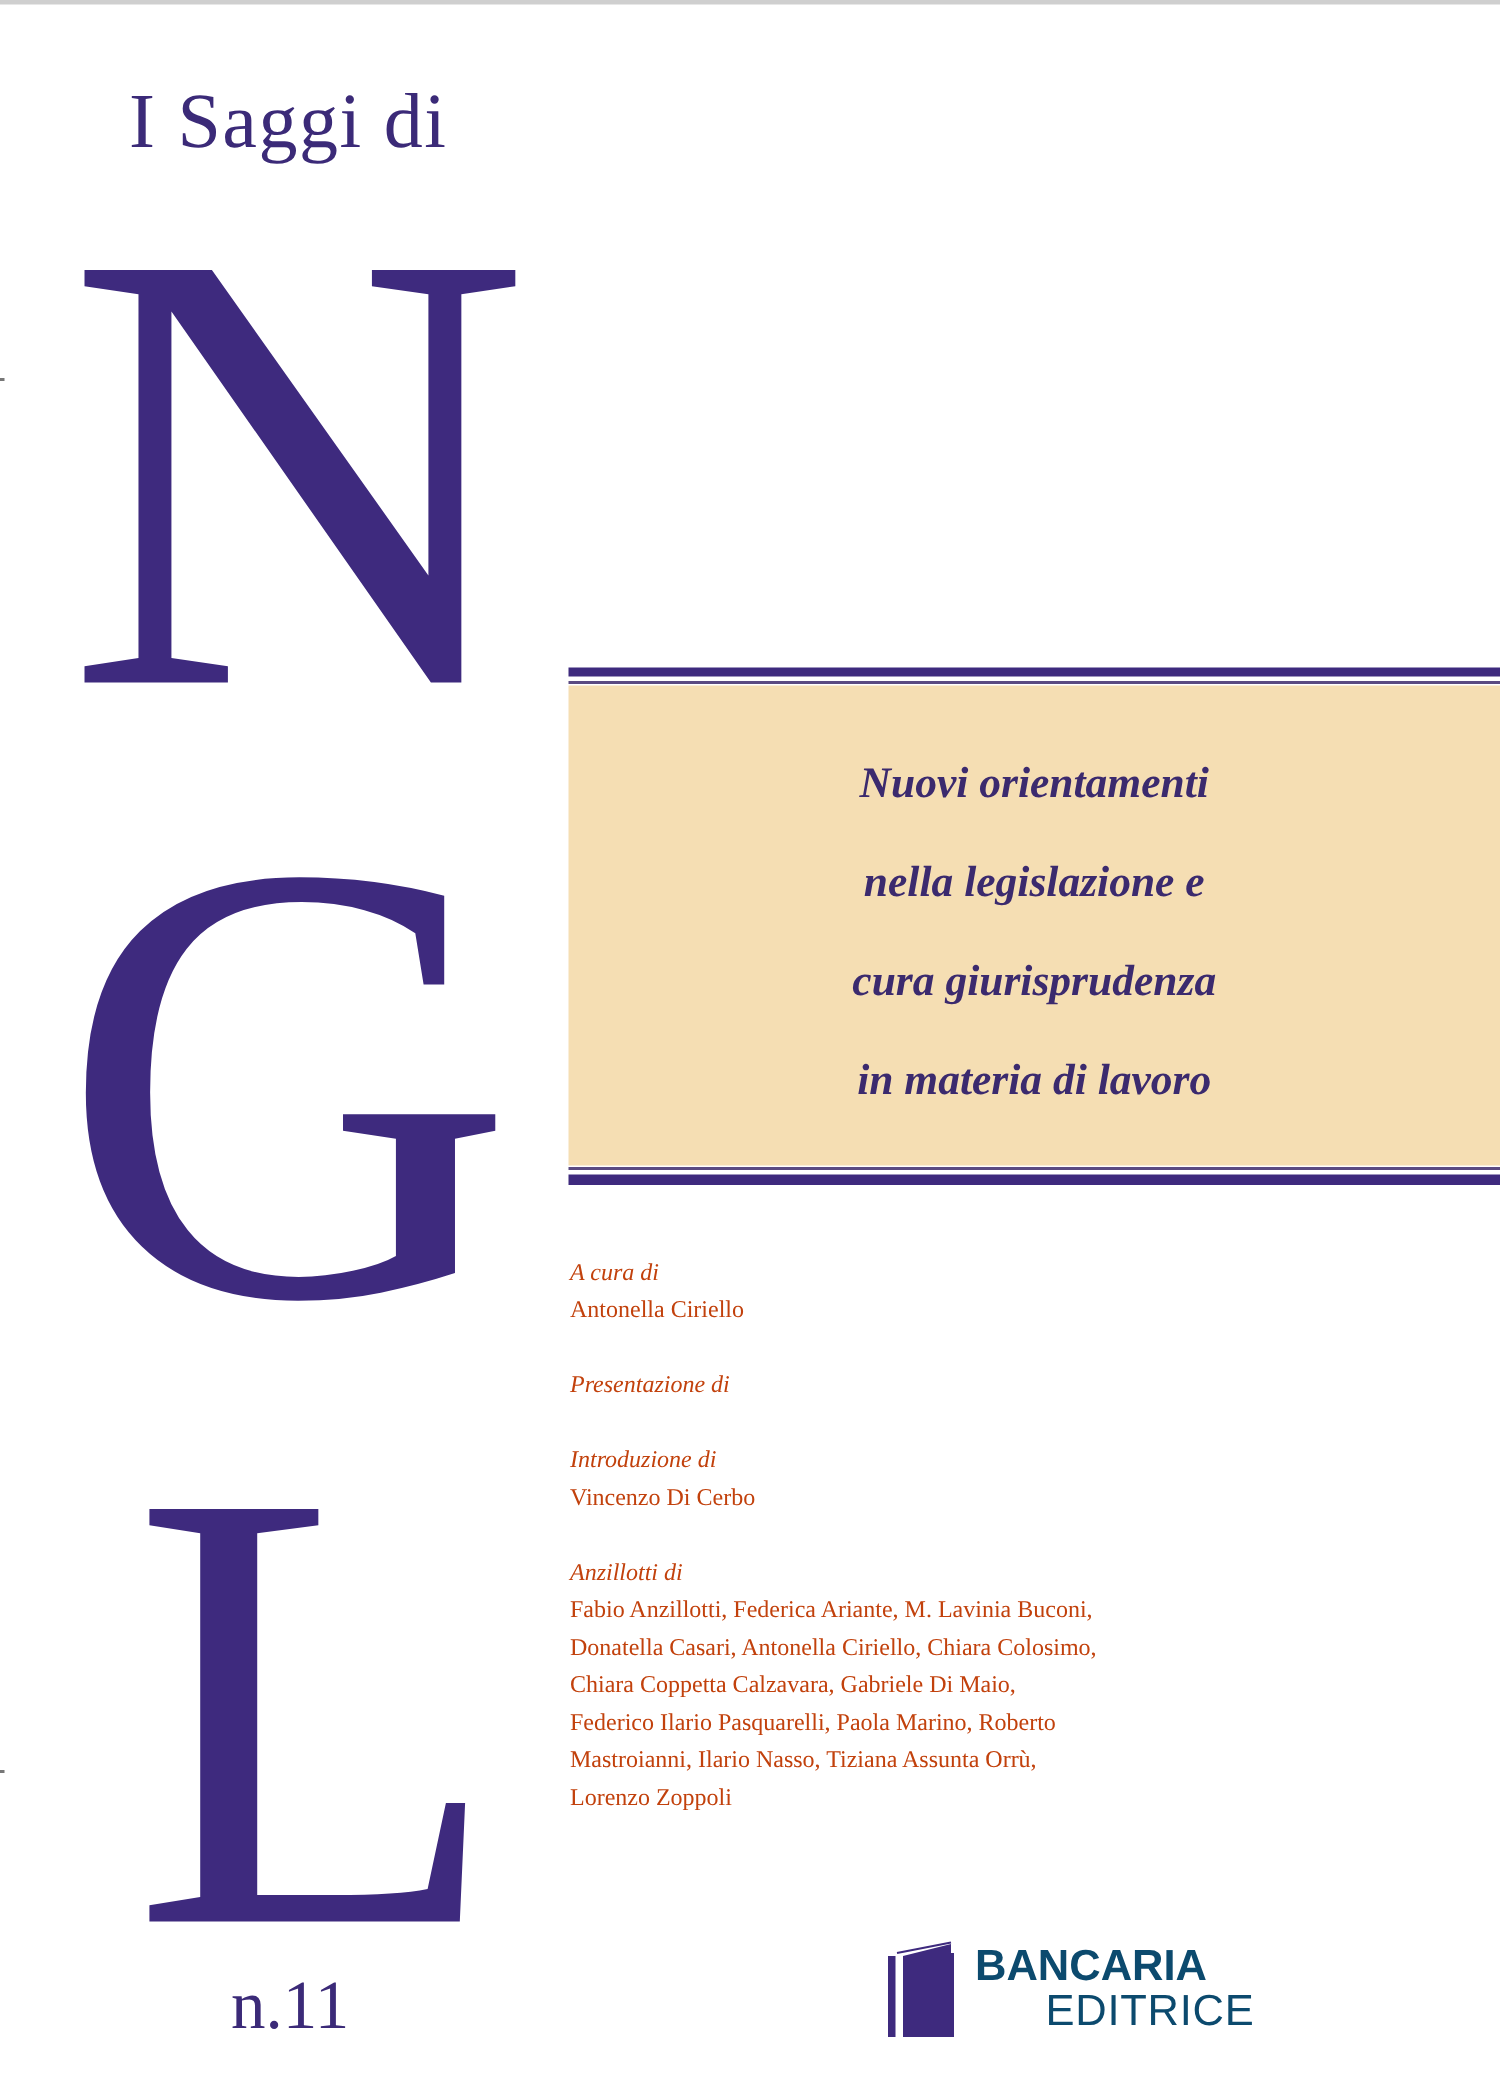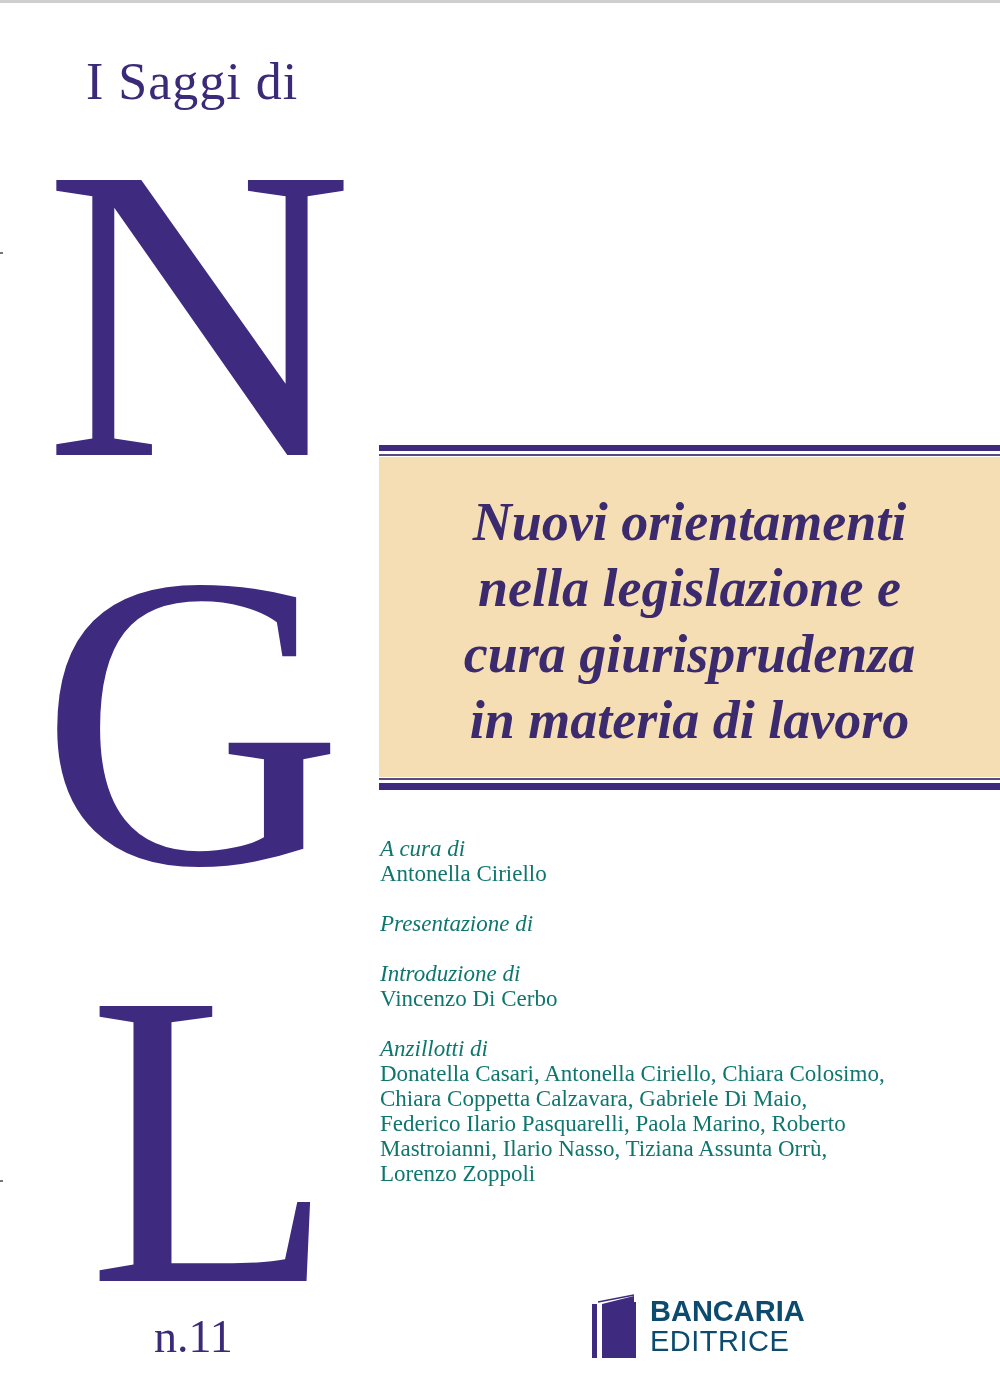--- a/index.html
+++ b/index.html
@@ -17,34 +17,34 @@
   .big-l { left: 88px; top: 930px; font-size: 420px; transform: scaleX(0.96); transform-origin: left top; }
   .issue { position: absolute; left: 154px; top: 1310px; font-size: 46px; color: #3b2a78; }
   .edge-mark { position: absolute; left: 0; width: 3px; height: 2px; background: #777; }
 
   .band { position: absolute; left: 379px; top: 445px; width: 621px; height: 346px; }
   .band-rule-top { position: absolute; left: 0; top: 0; width: 100%; height: 6px; background: #3e2a7e; }
   .band-thin-top { position: absolute; left: 0; top: 9px; width: 100%; height: 2px; background: #5a4a82; }
   .band-fill { position: absolute; left: 0; top: 12px; width: 100%; height: 320px; background: #f5deb3; }
   .band-thin-bot { position: absolute; left: 0; top: 333px; width: 100%; height: 2px; background: #5a4a82; }
   .band-rule-bot { position: absolute; left: 0; top: 338px; width: 100%; height: 7px; background: #3e2a7e; }
-  .band-title { position: absolute; left: 0; top: 44px; width: 621px; text-align: center; font-family: "Liberation Serif", serif; font-style: italic; font-weight: bold; font-size: 54px; line-height: 66px; color: #3b2a6e; margin: 0; }
+  .band-title { position: absolute; left: 0; top: 44px; width: 621px; text-align: center; font-family: "Liberation Serif", serif; font-style: italic; font-weight: bold; font-size: 29px; line-height: 66px; color: #3b2a6e; margin: 0; }
   .band-title span { display: block; }
 
-  .credits { position: absolute; left: 380px; top: 836px; width: 560px; font-family: "Liberation Serif", serif; font-size: 23px; line-height: 25px; color: #0f766e; }
+  .credits { position: absolute; left: 380px; top: 836px; width: 560px; font-family: "Liberation Serif", serif; font-size: 16px; line-height: 25px; color: #c2410c; }
   .credit-block { margin-bottom: 25px; }
   .credit-label { font-style: italic; display: block; }
   .credit-value { display: block; }
   .contrib-lines span { display: block; }
 
   .logo { position: absolute; left: 590px; top: 1292px; width: 240px; height: 70px; }
   .logo-icon { position: absolute; left: 0; top: 0; width: 50px; height: 66px; }
   .logo-text { position: absolute; left: 60px; top: 4px; font-family: "Liberation Sans", sans-serif; color: #0c4a6e; font-size: 29px; line-height: 30px; font-weight: bold; letter-spacing: 0px; }
   .logo-text span { display: block; }
-  .logo-text .l2 { font-weight: normal; letter-spacing: 0.5px; }
+  .logo-text .l2 { font-weight: normal; letter-spacing: 0.5px; margin-left: 47px; }
 </style>
 </head>
 <body>
 
 <div class="top-line"></div>
 
 <div class="series">I Saggi di</div>
 
 <div class="big-letter big-n">N</div>
 <div class="big-letter big-g">G</div>
@@ -77,20 +77,21 @@
   <div class="credit-block">
     <span class="credit-label">Presentazione di</span>
   </div>
   <div class="credit-block">
     <span class="credit-label">Introduzione di</span>
     <span class="credit-value">Vincenzo Di Cerbo</span>
   </div>
   <div class="credit-block">
     <span class="credit-label">Anzillotti di</span>
     <div class="contrib-lines">
+      <span>Fabio Anzillotti, Federica Ariante, M. Lavinia Buconi,</span>
       <span>Donatella Casari, Antonella Ciriello, Chiara Colosimo,</span>
       <span>Chiara Coppetta Calzavara, Gabriele Di Maio,</span>
       <span>Federico Ilario Pasquarelli, Paola Marino, Roberto</span>
       <span>Mastroianni, Ilario Nasso, Tiziana Assunta Orrù,</span>
       <span>Lorenzo Zoppoli</span>
     </div>
   </div>
 </div>
 
 <div class="logo">

